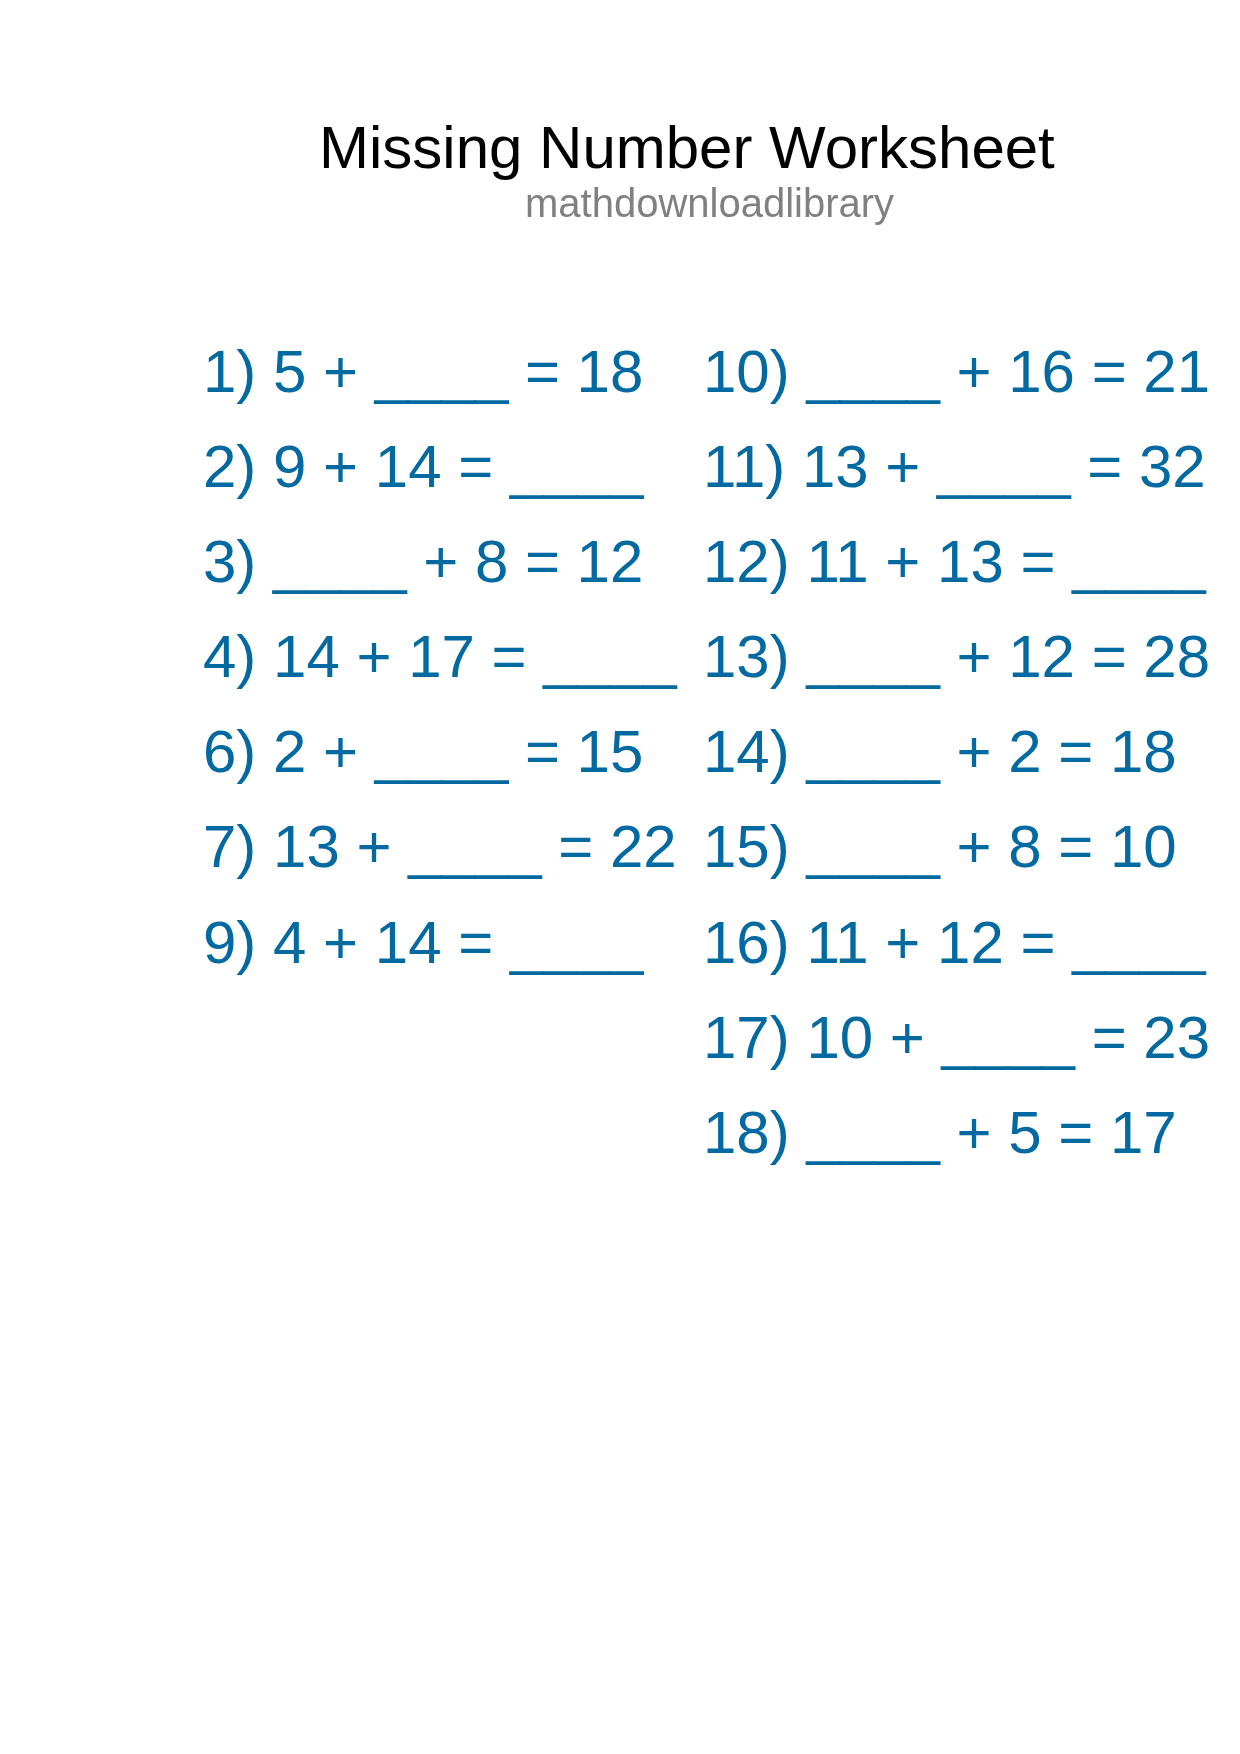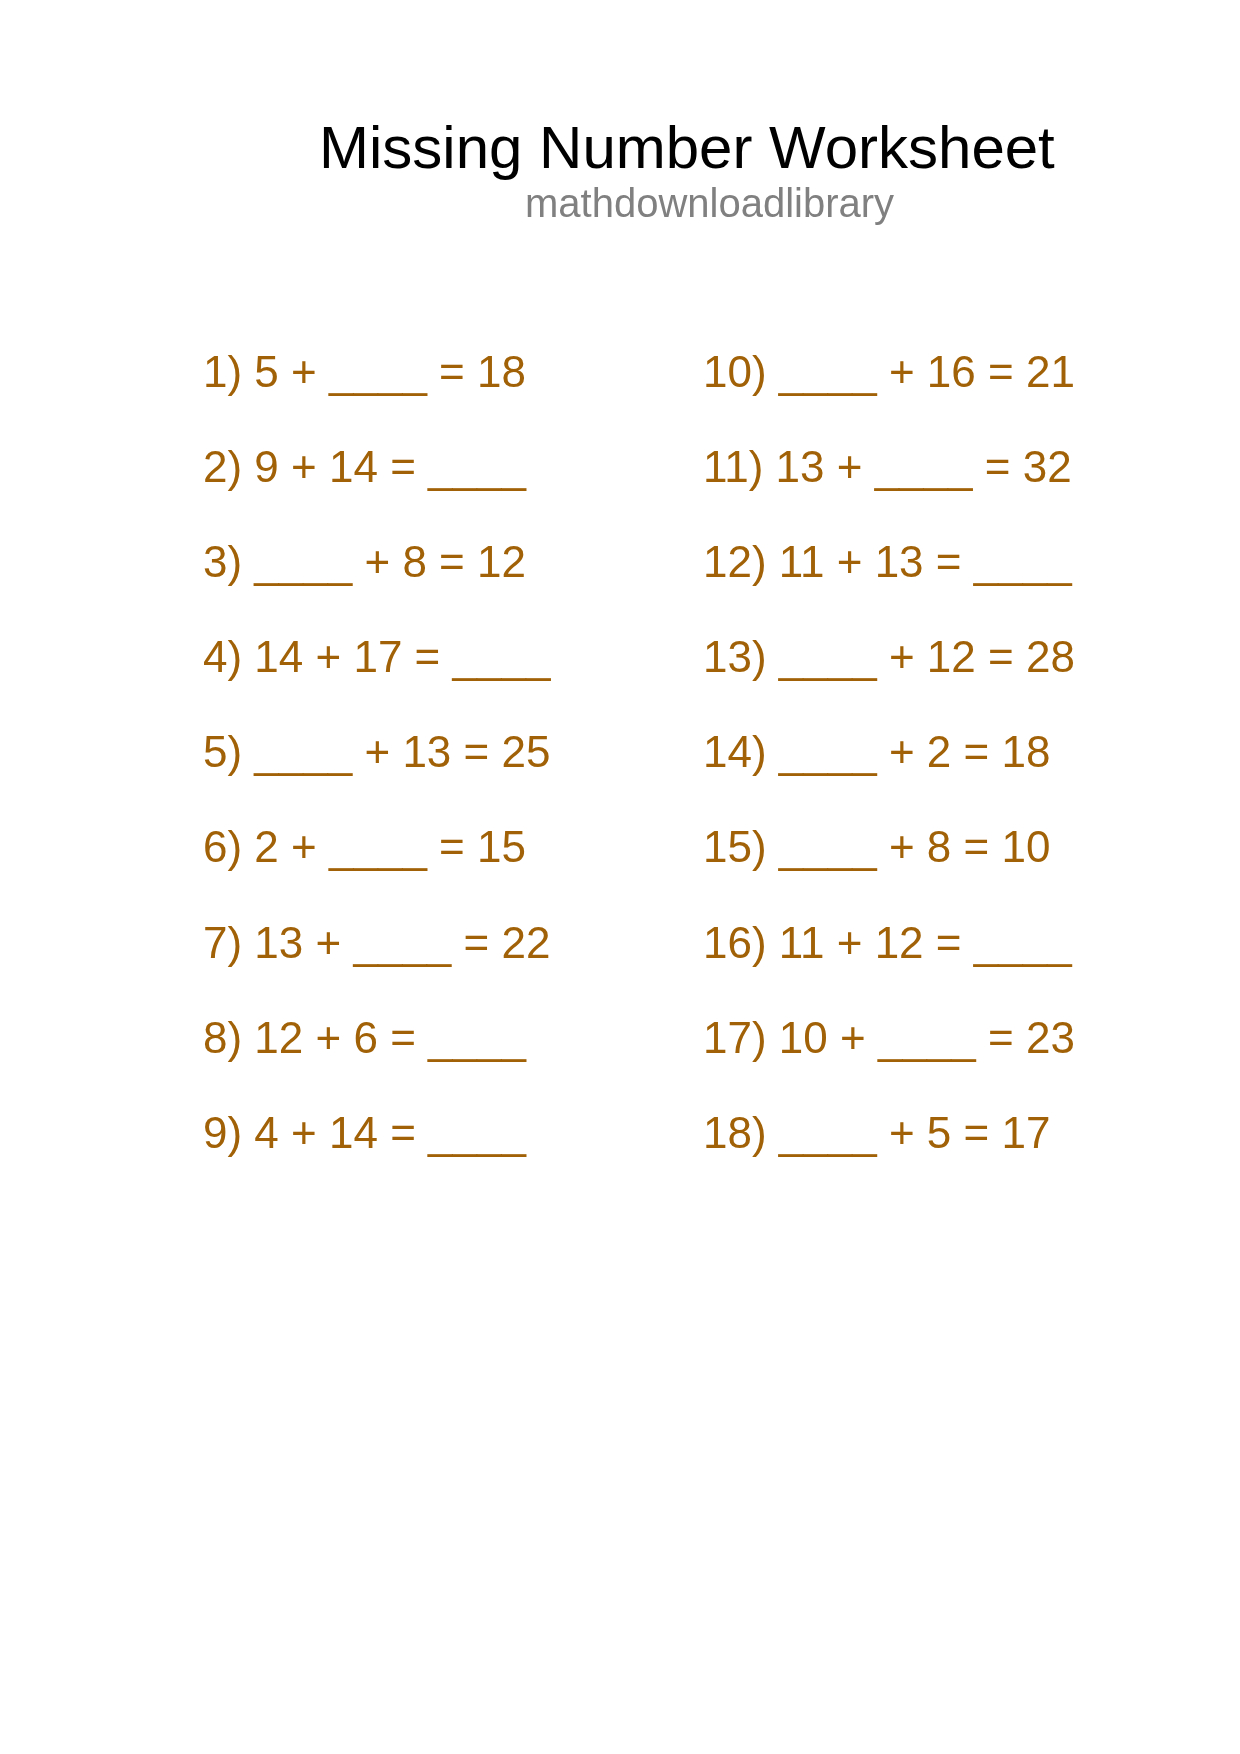--- a/index.html
+++ b/index.html
@@ -37,41 +37,39 @@
       margin-left: 23px;
     }
     .column {
       position: absolute;
       top: 346px;
     }
     .column.left { left: 203px; }
     .column.right { left: 703px; }
     .problem {
       height: 95.1px;
-      font-size: 44px;
+      font-size: 60px;
       line-height: 52px;
       white-space: pre;
-      color: #a16207;
+      color: #0369a1;
     }
   </style>
 </head>
 <body>
 
 <h1 class="title">Missing Number Worksheet</h1>
 <div class="subtitle">mathdownloadlibrary</div>
 
 <div class="column left">
   <div class="problem">1) 5 + ____ = 18</div>
   <div class="problem">2) 9 + 14 = ____</div>
   <div class="problem">3) ____ + 8 = 12</div>
   <div class="problem">4) 14 + 17 = ____</div>
-  <div class="problem">5) ____ + 13 = 25</div>
   <div class="problem">6) 2 + ____ = 15</div>
   <div class="problem">7) 13 + ____ = 22</div>
-  <div class="problem">8) 12 + 6 = ____</div>
   <div class="problem">9) 4 + 14 = ____</div>
 </div>
 
 <div class="column right">
   <div class="problem">10) ____ + 16 = 21</div>
   <div class="problem">11) 13 + ____ = 32</div>
   <div class="problem">12) 11 + 13 = ____</div>
   <div class="problem">13) ____ + 12 = 28</div>
   <div class="problem">14) ____ + 2 = 18</div>
   <div class="problem">15) ____ + 8 = 10</div>

